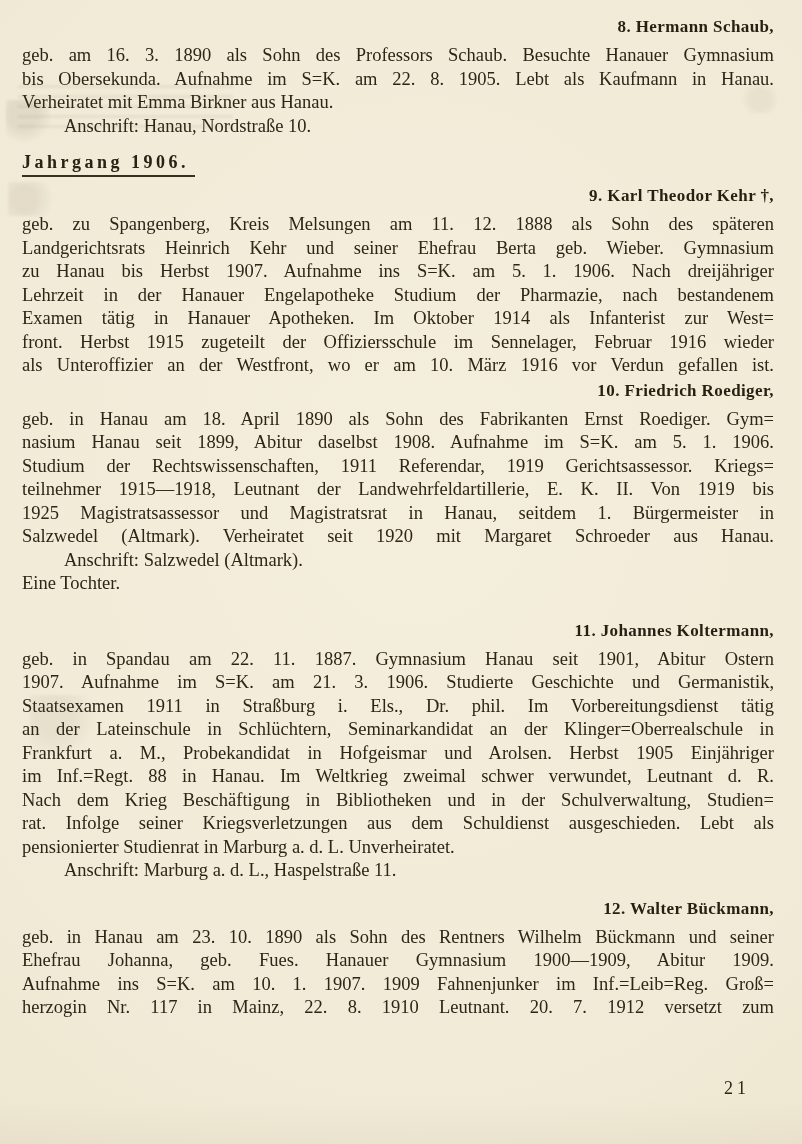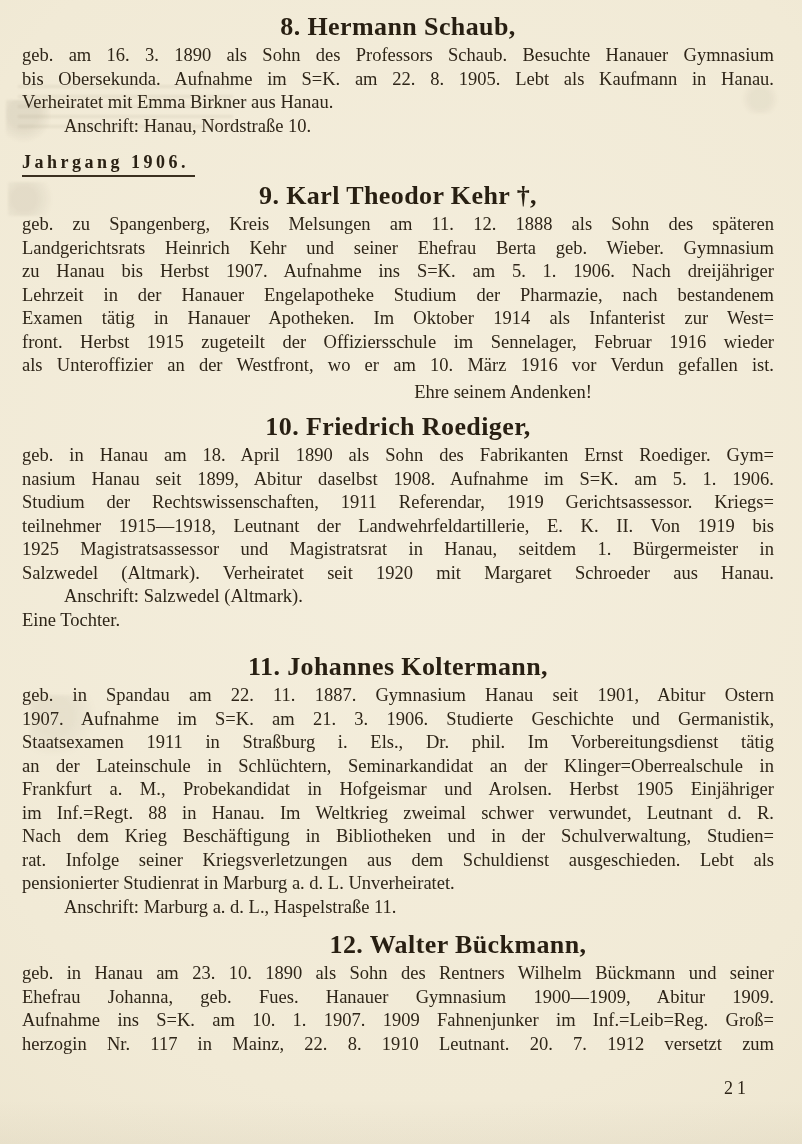--- a/index.html
+++ b/index.html
@@ -14,22 +14,22 @@
     position: relative;
     width: 802px; height: 1144px;
     background:
       radial-gradient(ellipse 120% 100% at 52% 42%, #f4eedd 0%, #f1ead6 55%, #ece4cd 85%, #e5dcc2 100%);
     color: #2e2518;
     overflow: hidden;
   }
   .content { padding: 14px 28px 0 22px; }
 
   .entry-heading {
-    font-size: 26px; line-height: 25px;
-    font-weight: bold; text-align: center;
+    font-size: 17px; line-height: 25px;
+    font-weight: bold; text-align: right;
     margin: 0 0 5px 0;
     color: #281f12;
     letter-spacing: 0.4px;
   }
   .entry-heading.shift-right { padding-left: 120px; }
 
   .line {
     font-size: 18.5px;
     line-height: 23.5px;
     white-space: normal;
@@ -129,21 +129,20 @@
 
     <section class="entry entry-9">
       <h2 class="entry-heading">9. Karl Theodor Kehr †,</h2>
       <div class="line just">geb. zu Spangenberg, Kreis Melsungen am 11. 12. 1888 als Sohn des späteren</div>
       <div class="line just">Landgerichtsrats Heinrich Kehr und seiner Ehefrau Berta geb. Wieber. Gymnasium</div>
       <div class="line just">zu Hanau bis Herbst 1907. Aufnahme ins S=K. am 5. 1. 1906. Nach dreijähriger</div>
       <div class="line just">Lehrzeit in der Hanauer Engelapotheke Studium der Pharmazie, nach bestandenem</div>
       <div class="line just">Examen tätig in Hanauer Apotheken. Im Oktober 1914 als Infanterist zur West=</div>
       <div class="line just">front. Herbst 1915 zugeteilt der Offiziersschule im Sennelager, Februar 1916 wieder</div>
       <div class="line just">als Unteroffizier an der Westfront, wo er am 10. März 1916 vor Verdun gefallen ist.</div>
-      <div class="memorial">Ehre seinem Andenken!</div>
     </section>
 
     <section class="entry entry-10">
       <h2 class="entry-heading">10. Friedrich Roediger,</h2>
       <div class="line just">geb. in Hanau am 18. April 1890 als Sohn des Fabrikanten Ernst Roediger. Gym=</div>
       <div class="line just">nasium Hanau seit 1899, Abitur daselbst 1908. Aufnahme im S=K. am 5. 1. 1906.</div>
       <div class="line just">Studium der Rechtswissenschaften, 1911 Referendar, 1919 Gerichtsassessor. Kriegs=</div>
       <div class="line just">teilnehmer 1915—1918, Leutnant der Landwehrfeldartillerie, E. K. II. Von 1919 bis</div>
       <div class="line just">1925 Magistratsassessor und Magistratsrat in Hanau, seitdem 1. Bürgermeister in</div>
       <div class="line just">Salzwedel (Altmark). Verheiratet seit 1920 mit Margaret Schroeder aus Hanau.</div>

